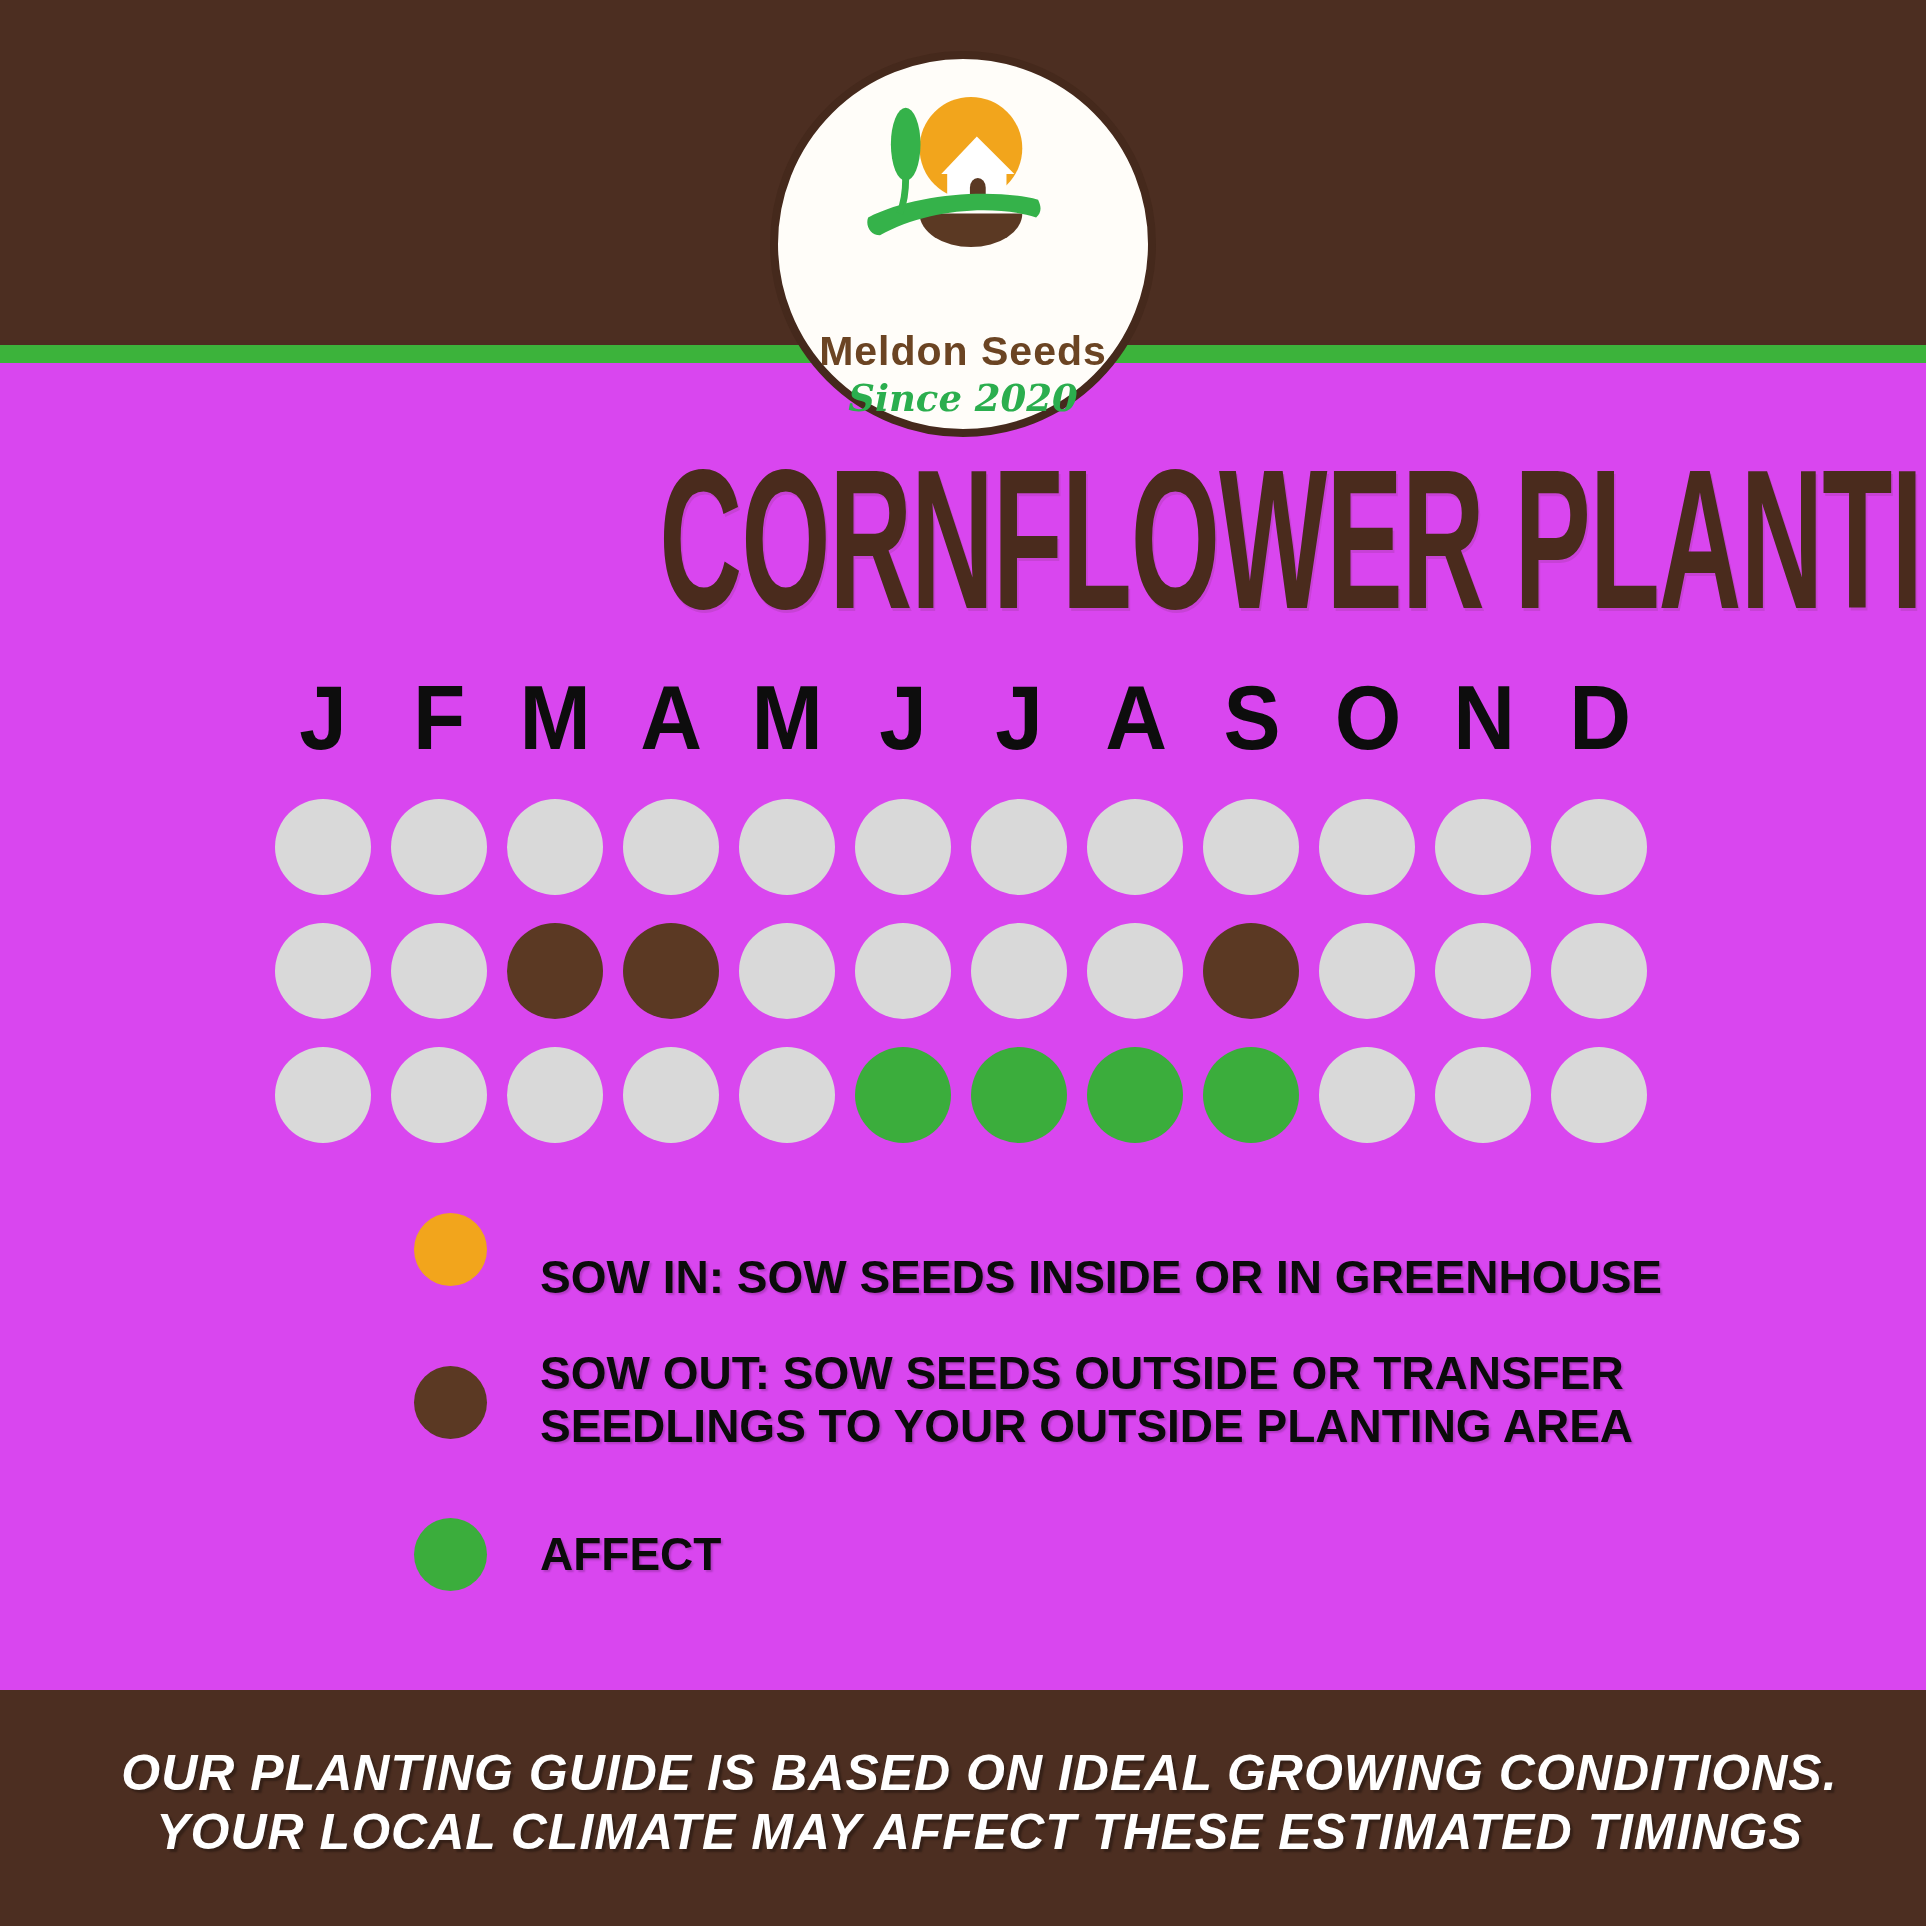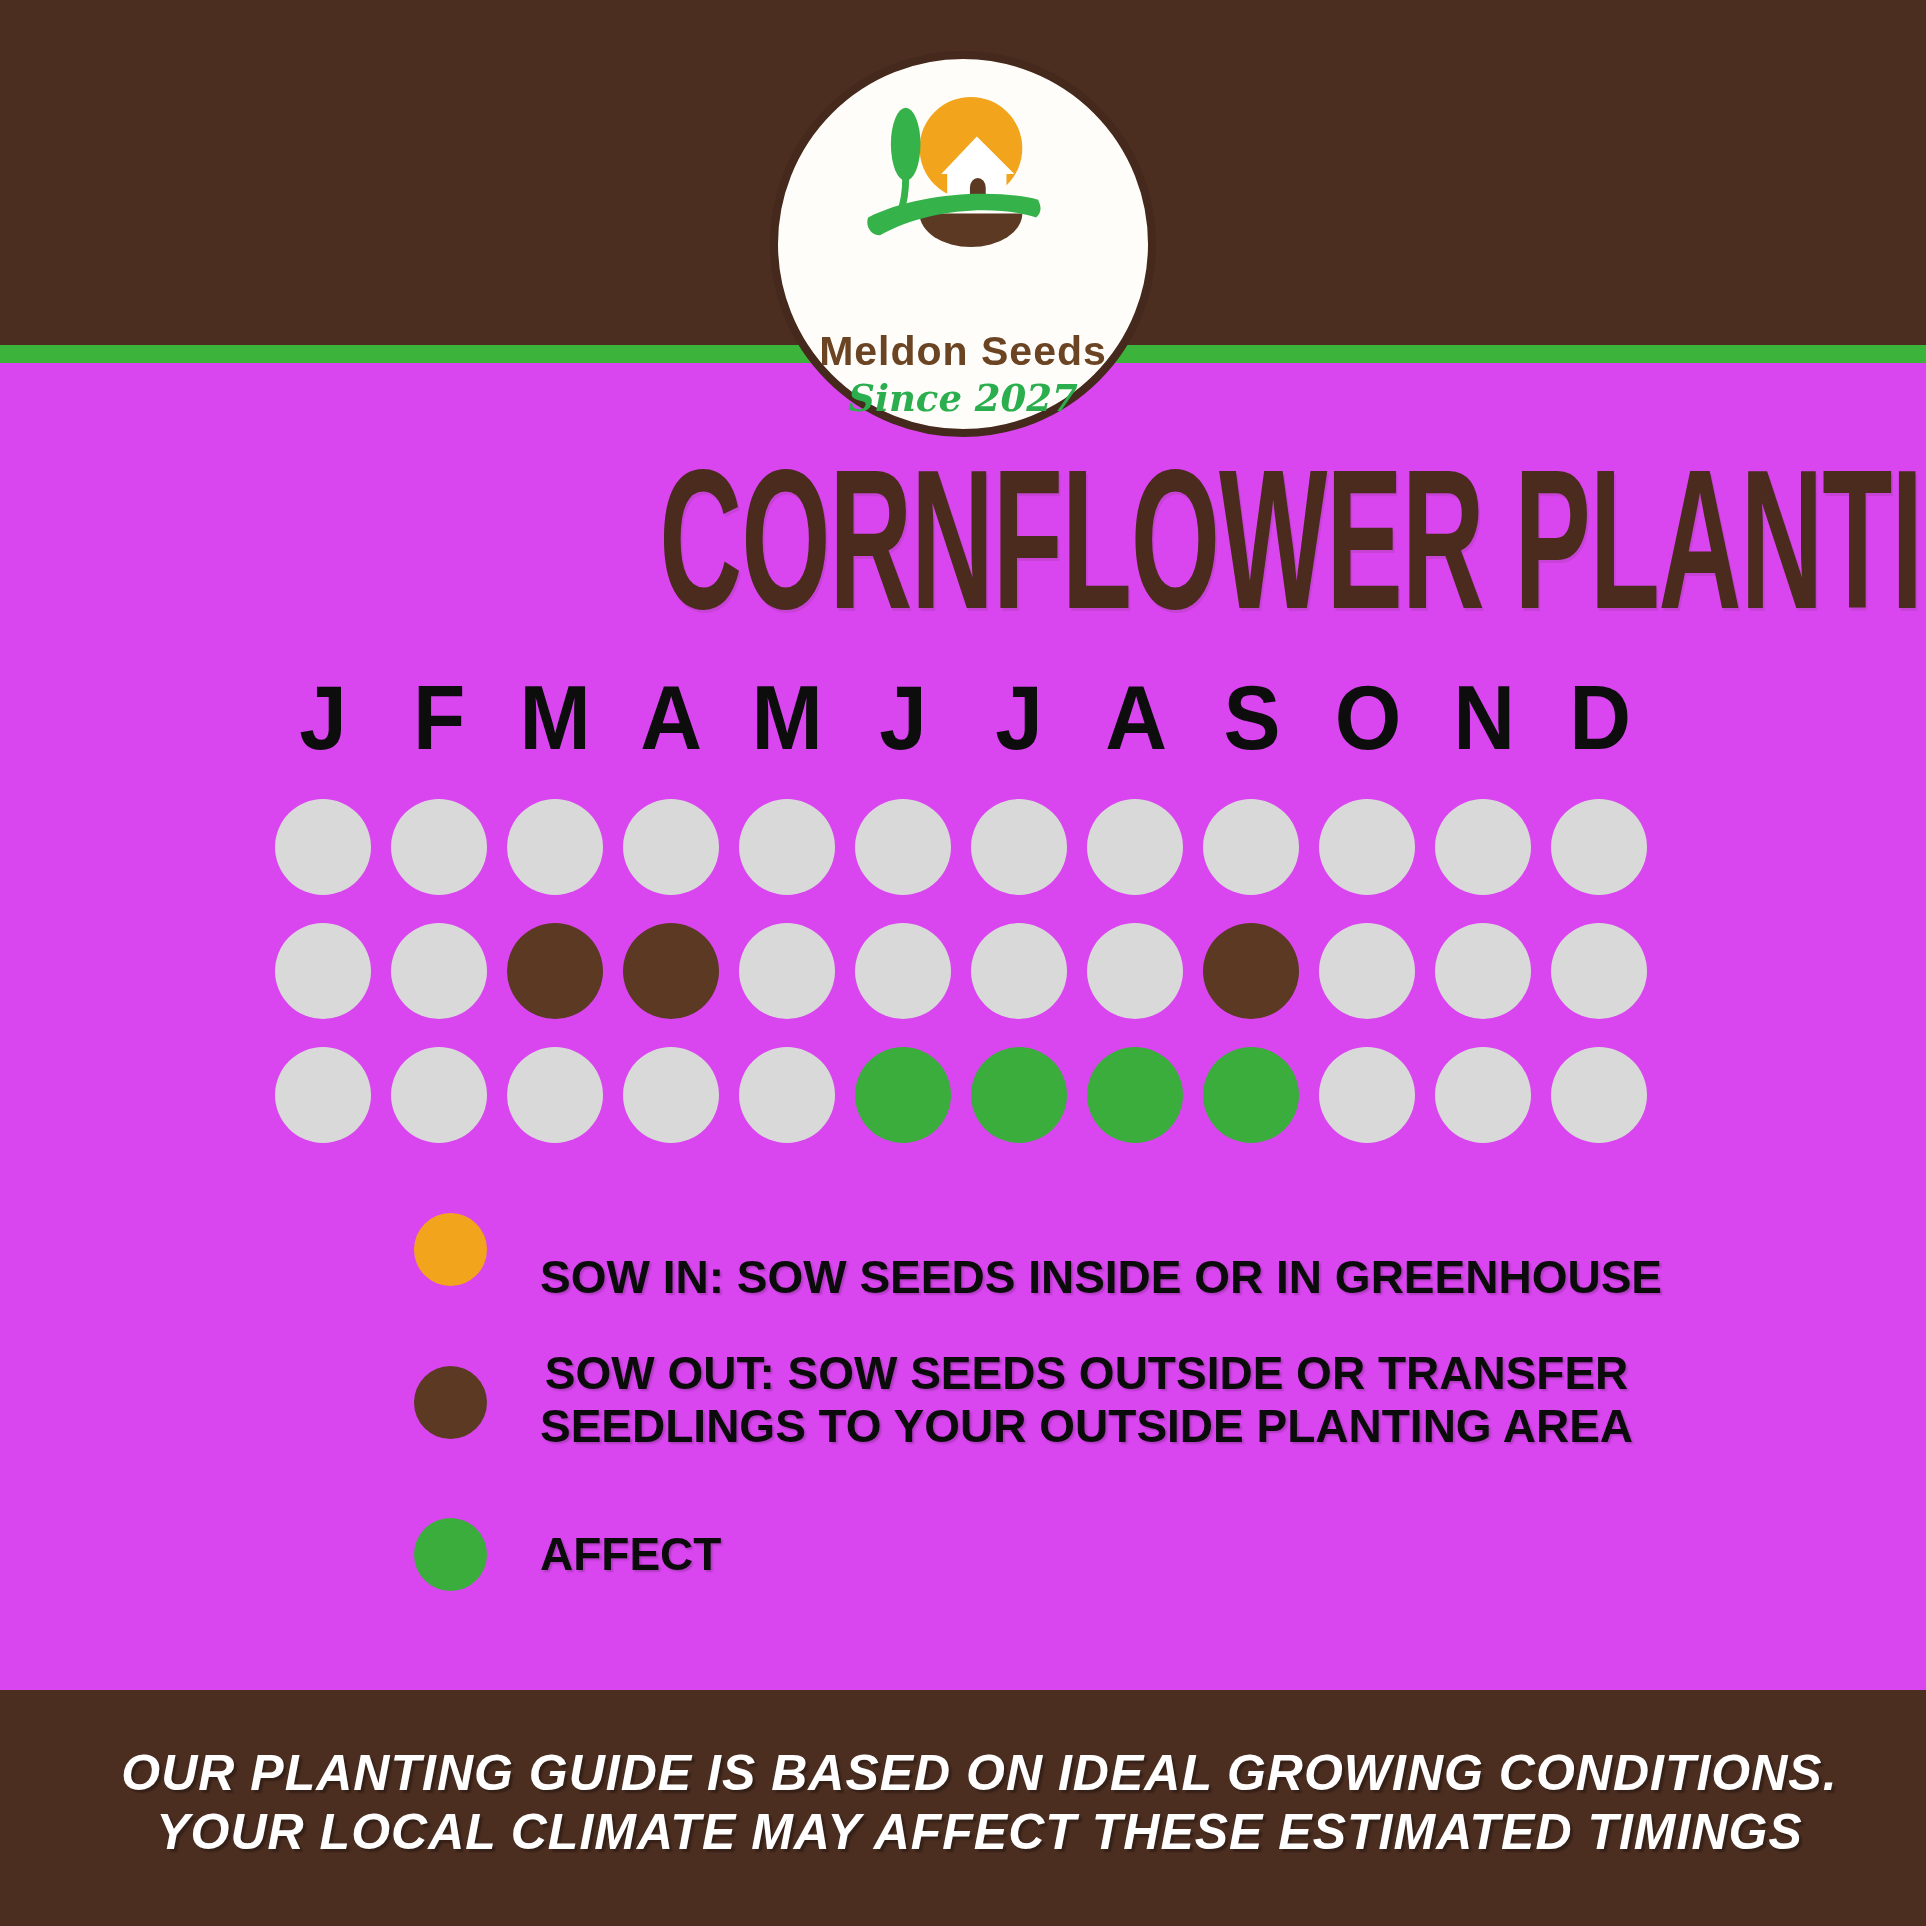--- a/index.html
+++ b/index.html
@@ -43,21 +43,21 @@
     position:absolute;left:265px;top:799px;
     display:grid;grid-template-columns:repeat(12,116px);grid-auto-rows:96px;row-gap:28px;
   }
   .dot{width:96px;height:96px;border-radius:50%;margin:0 auto;}
   .legend-dot{width:73px;height:73px;border-radius:50%;}
   .legend-text{
     position:absolute;left:540px;font-size:46px;font-weight:700;color:#0B0B0B;
     text-shadow:2px 2px 2px rgba(0,0,0,0.18);white-space:nowrap;
   }
   .lt1{top:1220px;line-height:59px;margin-top:28px;}
-  .lt2{top:1347px;line-height:53px;text-align:center;}
+  .lt2{top:1347px;line-height:53px;}
   .lt3{top:1526px;line-height:57px;}
   .ld1{position:absolute;left:414px;top:1213px;}
   .ld2{position:absolute;left:414px;top:1366px;}
   .ld3{position:absolute;left:414px;top:1518px;}
 
   .footer-text{
     position:absolute;left:0;top:1744px;width:100%;text-align:center;
     font-size:50px;line-height:59px;font-weight:700;font-style:italic;color:#FFFFFF;
     letter-spacing:1px;text-shadow:3px 3px 2px rgba(0,0,0,0.30);margin-left:16px;
   }
@@ -81,21 +81,21 @@
 
       <path d="M66 128 a52 34 0 0 0 104 0 z" fill="#5B3923"></path>
 
       <path d="M14 132 C 60 108, 140 102, 186 114 C 190 122, 189 128, 184 132
                C 140 118, 72 124, 26 150 C 16 150, 11 140, 14 132 Z" fill="#35B24A"></path>
 
       <ellipse cx="52" cy="58" rx="15" ry="37" fill="#35B24A"></ellipse>
       <path d="M52 92 C 52 108, 50 118, 46 128" stroke="#35B24A" stroke-width="7" fill="none"></path>
     </svg>
     <div class="brand-name">Meldon Seeds</div>
-    <div class="brand-tagline">Since 2027</div>
+    <div class="brand-tagline">Since 2020</div>
   </div>
 
   <div class="title-wrap">
     <span class="title-text">CORNFLOWER PLANTING GUIDE</span>
   </div>
 
   <div class="months-row" id="months-row">
       <div class="month-cell">J</div>
       <div class="month-cell">F</div>
       <div class="month-cell">M</div>

